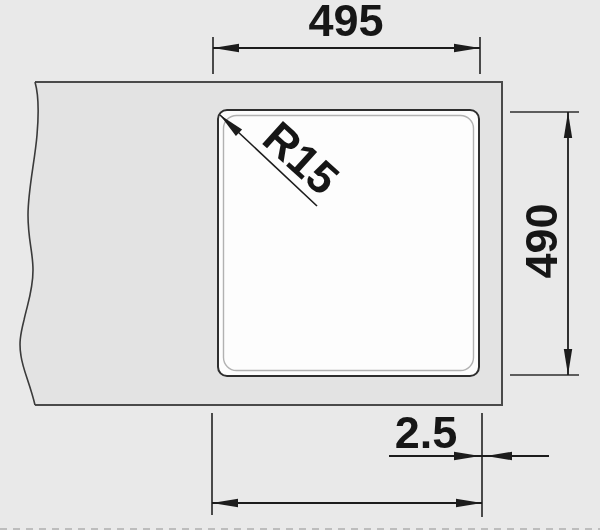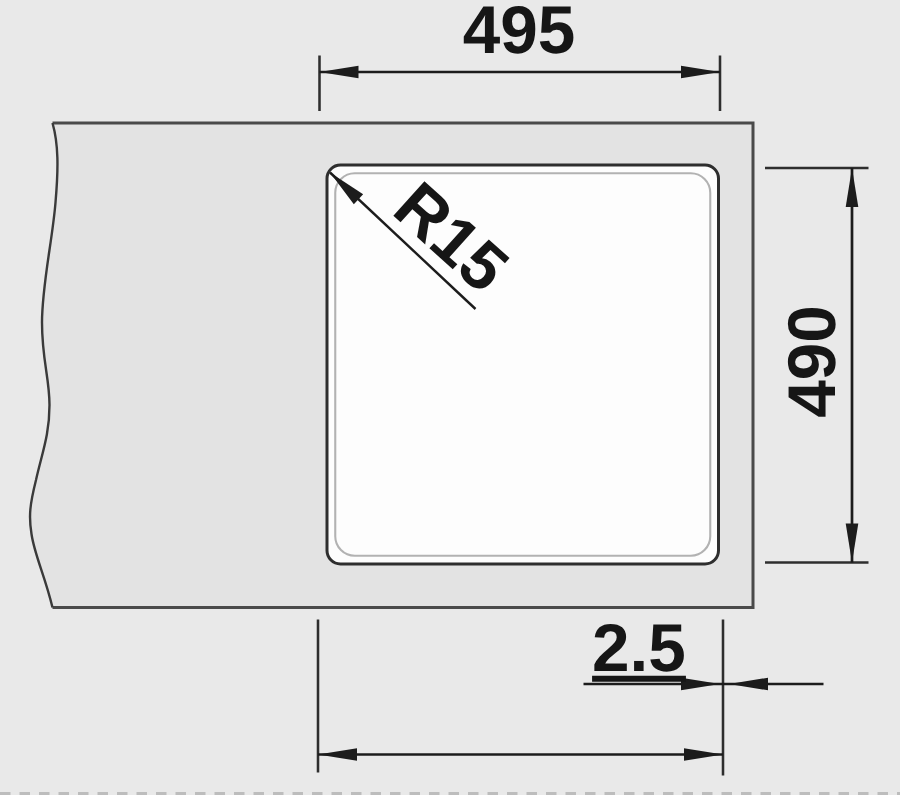--- a/index.html
+++ b/index.html
@@ -86,15 +86,15 @@
 
     <line x1="0" y1="529" x2="600" y2="529" stroke="#bdbdbd" stroke-width="2" stroke-dasharray="7 6"></line>
   </svg>
 
   <div class="dim-label" style="left:346px; top:20px;">495</div>
 
   <div class="dim-label rot-ccw90" style="left:541px; top:241px;">490</div>
 
   <div class="dim-label rot-45" style="left:301px; top:158px;">R15</div>
 
-  <div class="dim-label" style="left:426px; top:432px;text-decoration:underline;">2.5</div>
+  <div class="dim-label" style="left:426px; top:432px;">2.5</div>
 
 </div>
 
 </body></html>

